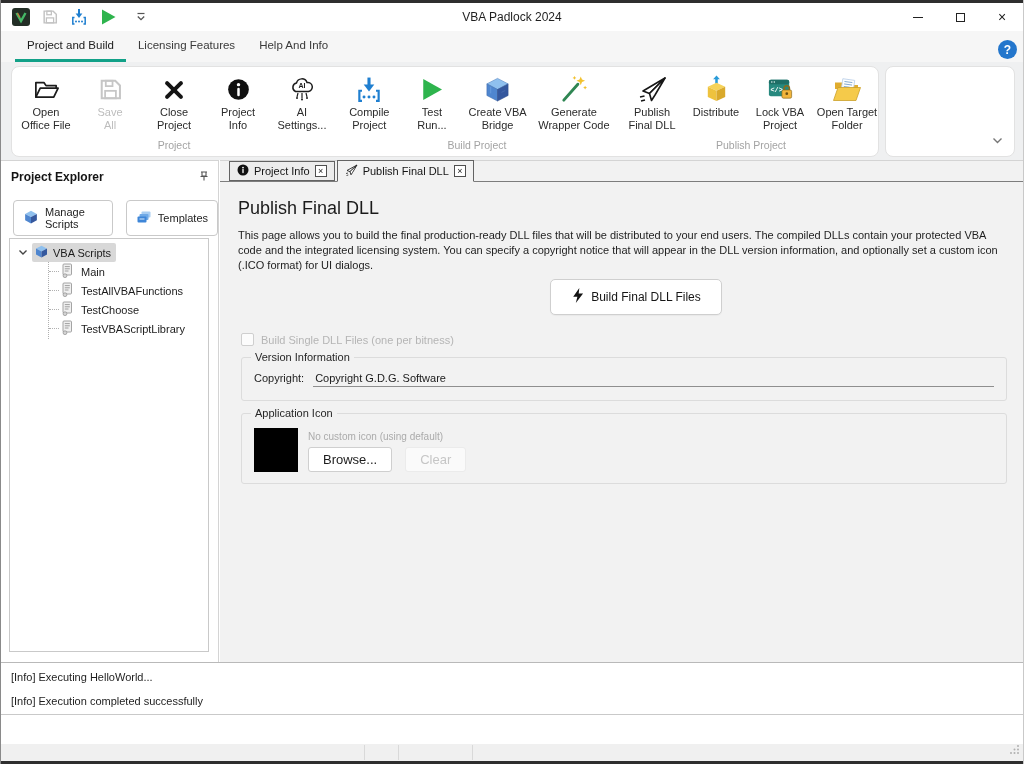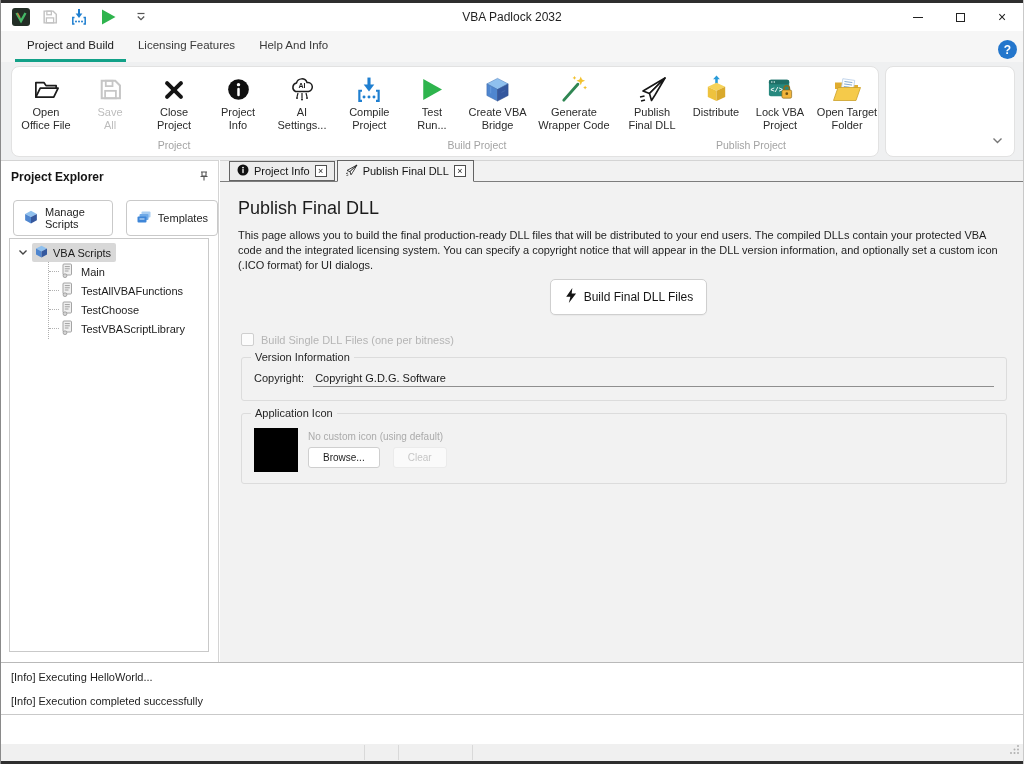--- a/index.html
+++ b/index.html
@@ -63,37 +63,37 @@
   .trow.child .tlabel { margin-left:7px; }
 
   .content { position:absolute; top:160px; left:219px; right:0; height:502px; background:#f2f2f2; border-top:1px solid #d4d4d4; }
   .doc-tabstrip { position:absolute; top:-1px; left:0; right:0; height:22px; border-bottom:1px solid #7d7d7d; display:flex; align-items:flex-end; padding-left:9px; }
   .dtab { display:flex; align-items:center; gap:5px; border:1px solid #636363; padding:0 7px; font-size:11px; color:#141414; height:20px; background:#ececec; margin-right:2px; }
   .dtab.active { height:22px; background:#f2f2f2; border-bottom:1px solid #f2f2f2; margin-bottom:-1px; }
   .tab-close { width:12px; height:12px; border:1px solid #4e4e4e; background:#fff; font-size:9px; line-height:10px; text-align:center; color:#222; }
 
   .page-title { position:absolute; left:18px; top:37px; font-size:18px; color:#1b1b1b; }
   .page-desc { position:absolute; left:18px; right:14px; top:67px; font-size:11px; line-height:1.35; color:#1e1e1e; }
-  .build-btn { position:absolute; left:330px; top:118px; width:157px; height:36px; background:#fff; border:1px solid #cfcfcf; border-radius:5px; display:flex; align-items:center; justify-content:center; gap:6px; font-size:12px; color:#161616; box-shadow:0 1px 1px rgba(0,0,0,0.04); }
+  .build-btn { position:absolute; left:330px; top:118px; width:172px; height:36px; background:#fff; border:1px solid #cfcfcf; border-radius:5px; display:flex; align-items:center; justify-content:center; gap:6px; font-size:12px; color:#161616; box-shadow:0 1px 1px rgba(0,0,0,0.04); }
 
   .chk-row { position:absolute; left:21px; top:172px; display:flex; align-items:center; gap:7px; }
   .chk-box { width:13px; height:13px; border:1px solid #cfcfcf; border-radius:2px; background:#fcfcfc; }
   .chk-label { font-size:11px; color:#b5b5b5; }
 
   .fieldset { position:absolute; left:21px; right:16px; border:1px solid #dcdcdc; border-radius:3px; }
   .fs-version { top:196px; height:44px; }
   .fs-appicon { top:252px; height:71px; }
   .legend { position:absolute; top:-7px; left:9px; background:#f2f2f2; padding:0 4px; font-size:11px; color:#262626; }
   .copy-row { position:absolute; left:12px; right:12px; top:13px; display:flex; align-items:baseline; gap:9px; }
   .copy-label { font-size:11px; color:#1e1e1e; white-space:nowrap; }
   .copy-input { flex:1; border:none; border-bottom:1px solid #8f8f8f; background:transparent; font-family:"Liberation Sans",sans-serif; font-size:11px; color:#1a1a1a; padding:1px 2px 2px; outline:none; }
   .icon-preview { position:absolute; left:12px; top:14px; width:44px; height:44px; background:#000; }
   .icon-status { position:absolute; left:66px; top:17px; font-size:10px; color:#ababab; }
   .icon-btns { position:absolute; left:66px; top:33px; display:flex; gap:13px; }
-  .small-btn { border:1px solid #cfcfcf; background:#fff; border-radius:3px; font-size:10px; color:#1c1c1c; padding:4px 14px; font-family:"Liberation Sans",sans-serif; }
+  .small-btn { border:1px solid #cfcfcf; background:#fff; border-radius:3px; font-size:13px; color:#1c1c1c; padding:4px 14px; font-family:"Liberation Sans",sans-serif; }
   .small-btn.disabled { border-color:#ebebeb; background:#fafafa; color:#c6c6c6; }
 
   
   .messages { position:absolute; top:662px; left:0; right:0; height:82px; border-top:1px solid #b9b9b9; }
   .msg-header { height:29px; background:#fafafa; border-bottom:1px solid #e3e3e3; display:flex; align-items:center; justify-content:space-between; padding:0 10px; }
   .msg-title { font-weight:bold; font-size:11.5px; color:#141414; }
   .msg-list { background:#fff; height:52px; padding:8px 10px; font-size:11px; color:#1d1d1d; border-bottom:1px solid #c9c9c9; }
   .msg-line { margin-bottom:12px; }
 
   
@@ -138,21 +138,21 @@
           <polygon points="3,1.5 16.5,9 3,16.5" fill="#2eb44d"></polygon>
         </svg>
     </div>
     <div class="qbtn" style="margin-left:4px;">
       <svg width="12" height="12" viewBox="0 0 12 12">
           <line x1="2.5" y1="2.5" x2="9.5" y2="2.5" stroke="#555" stroke-width="1.2"></line>
           <path d="M2.8 5.5 L6 8.7 L9.2 5.5" fill="none" stroke="#555" stroke-width="1.3"></path>
         </svg>
     </div>
   </div>
-  <div class="win-title">VBA Padlock 2032</div>
+  <div class="win-title">VBA Padlock 2024</div>
   <div class="win-controls">
     <div class="wc">
         <span class="min-bar"></span>
       </div>
     <div class="wc">
         <span class="max-box"></span>
       </div>
     <div class="wc">×</div>
   </div>
 </div>

